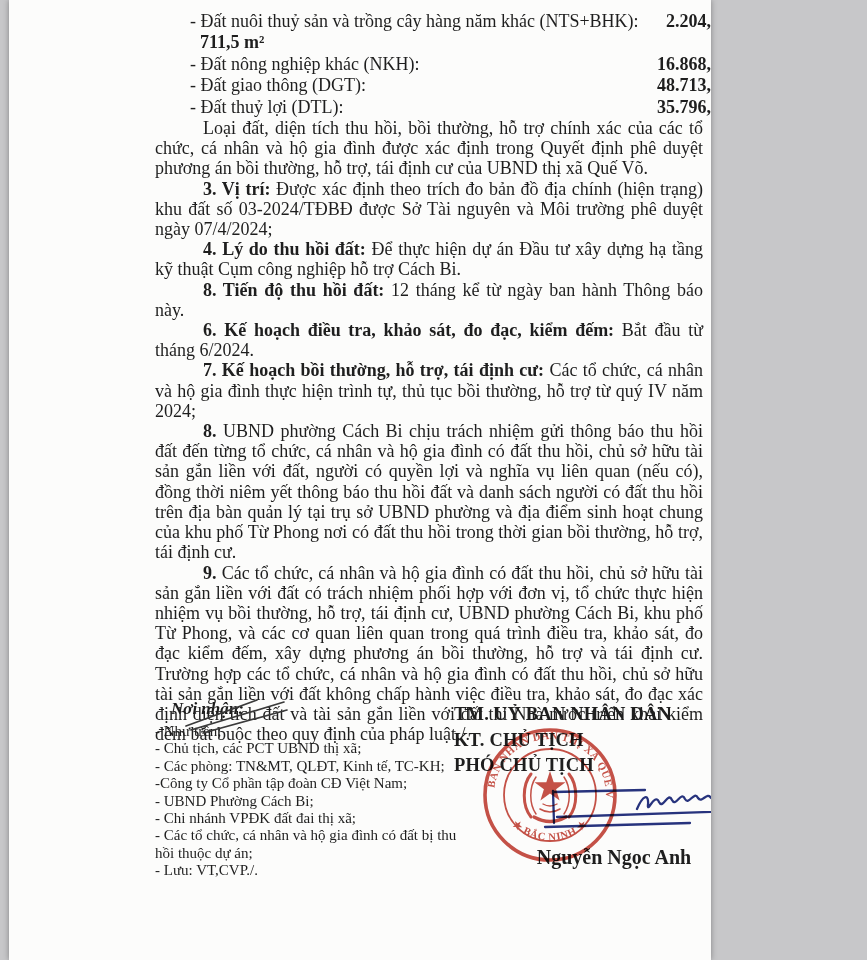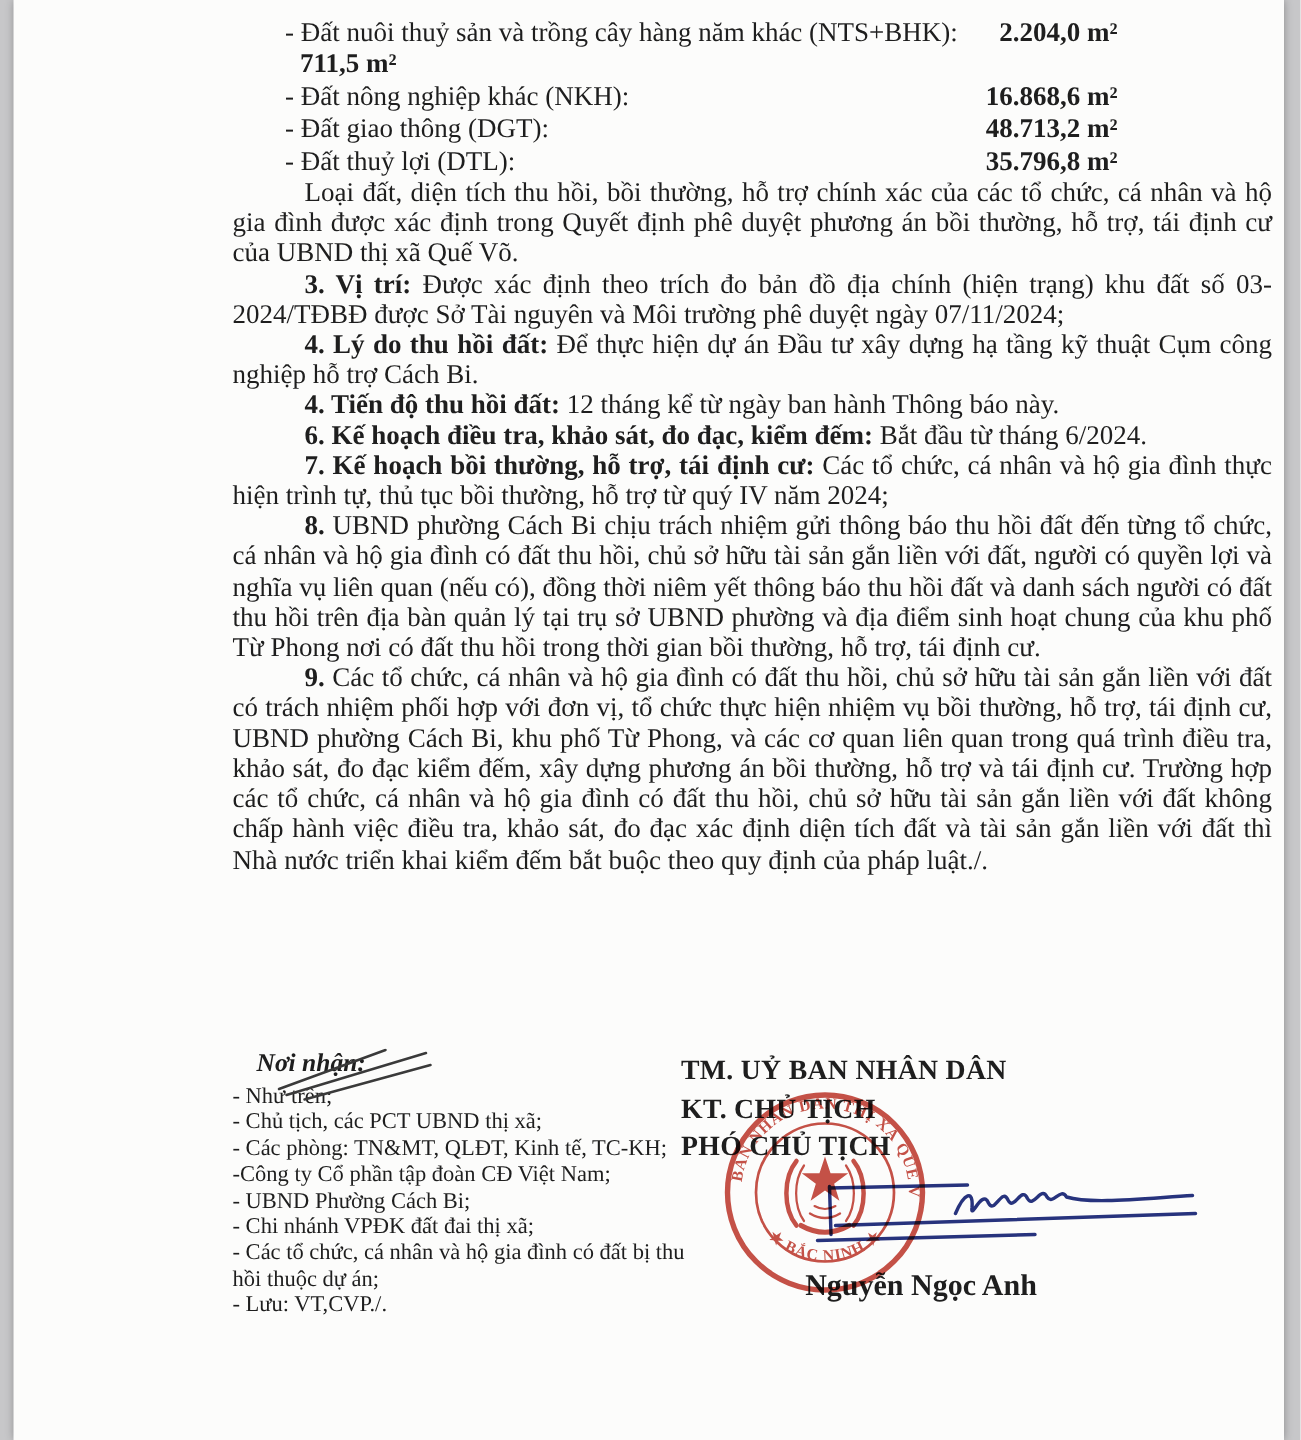--- a/index.html
+++ b/index.html
@@ -3,21 +3,21 @@
 <meta charset="utf-8">
 <style>
   html,body{margin:0;padding:0;}
   body{
     width:867px;height:960px;
     background:#c7c7c9;
     font-family:"Liberation Serif","DejaVu Serif",serif;
     position:relative;overflow:hidden;
   }
   .page{
-    position:absolute;left:9px;top:0;width:847px;height:960px;
+    position:absolute;left:9px;top:0;width:702px;height:960px;
     background:#fcfcfb;
     box-shadow:0 0 6px rgba(0,0,0,.35);
     overflow:hidden;
     color:#1e1e1e;
   }
   
   .content{padding:11px 8px 0 146px;}
   .land-list{margin-left:35px;width:555px;font-size:18px;line-height:21.4px;}
   .land-row{display:flex;justify-content:space-between;white-space:nowrap;}
   .land-row .lv{text-align:right;flex:0 0 auto;padding-left:10px;font-weight:bold;}
@@ -63,23 +63,23 @@
         <span class="lv">48.713,2 m²</span>
       </div>
       <div class="land-row">
         <span>- Đất thuỷ lợi (DTL):</span>
         <span class="lv">35.796,8 m²</span>
       </div>
     </div>
 
     <div class="paras">
       <p class="para"><b></b><span>Loại đất, diện tích thu hồi, bồi thường, hỗ trợ chính xác của các tổ chức, cá nhân và hộ gia đình được xác định trong Quyết định phê duyệt phương án bồi thường, hỗ trợ, tái định cư của UBND thị xã Quế Võ.</span></p>
-      <p class="para"><b>3. Vị trí:</b><span> Được xác định theo trích đo bản đồ địa chính (hiện trạng) khu đất số 03-2024/TĐBĐ được Sở Tài nguyên và Môi trường phê duyệt ngày 07/11/2024;</span></p>
+      <p class="para"><b>3. Vị trí:</b><span> Được xác định theo trích đo bản đồ địa chính (hiện trạng) khu đất số 03-2024/TĐBĐ được Sở Tài nguyên và Môi trường phê duyệt ngày 07/4/2024;</span></p>
       <p class="para"><b>4. Lý do thu hồi đất:</b><span> Để thực hiện dự án Đầu tư xây dựng hạ tầng kỹ thuật Cụm công nghiệp hỗ trợ Cách Bi.</span></p>
-      <p class="para"><b>4. Tiến độ thu hồi đất:</b><span> 12 tháng kể từ ngày ban hành Thông báo này.</span></p>
+      <p class="para"><b>8. Tiến độ thu hồi đất:</b><span> 12 tháng kể từ ngày ban hành Thông báo này.</span></p>
       <p class="para"><b>6. Kế hoạch điều tra, khảo sát, đo đạc, kiểm đếm:</b><span> Bắt đầu từ tháng 6/2024.</span></p>
       <p class="para"><b>7. Kế hoạch bồi thường, hỗ trợ, tái định cư:</b><span> Các tổ chức, cá nhân và hộ gia đình thực hiện trình tự, thủ tục bồi thường, hỗ trợ từ quý IV năm 2024;</span></p>
       <p class="para"><b>8.</b><span> UBND phường Cách Bi chịu trách nhiệm gửi thông báo thu hồi đất đến từng tổ chức, cá nhân và hộ gia đình có đất thu hồi, chủ sở hữu tài sản gắn liền với đất, người có quyền lợi và nghĩa vụ liên quan (nếu có), đồng thời niêm yết thông báo thu hồi đất và danh sách người có đất thu hồi trên địa bàn quản lý tại trụ sở UBND phường và địa điểm sinh hoạt chung của khu phố Từ Phong nơi có đất thu hồi trong thời gian bồi thường, hỗ trợ, tái định cư.</span></p>
       <p class="para"><b>9.</b><span> Các tổ chức, cá nhân và hộ gia đình có đất thu hồi, chủ sở hữu tài sản gắn liền với đất có trách nhiệm phối hợp với đơn vị, tổ chức thực hiện nhiệm vụ bồi thường, hỗ trợ, tái định cư, UBND phường Cách Bi, khu phố Từ Phong, và các cơ quan liên quan trong quá trình điều tra, khảo sát, đo đạc kiểm đếm, xây dựng phương án bồi thường, hỗ trợ và tái định cư. Trường hợp các tổ chức, cá nhân và hộ gia đình có đất thu hồi, chủ sở hữu tài sản gắn liền với đất không chấp hành việc điều tra, khảo sát, đo đạc xác định diện tích đất và tài sản gắn liền với đất thì Nhà nước triển khai kiểm đếm bắt buộc theo quy định của pháp luật./.</span></p>
     </div>
   </div>
 
   <div class="footer">
 
     <svg class="flourish" viewBox="0 0 112 36">

